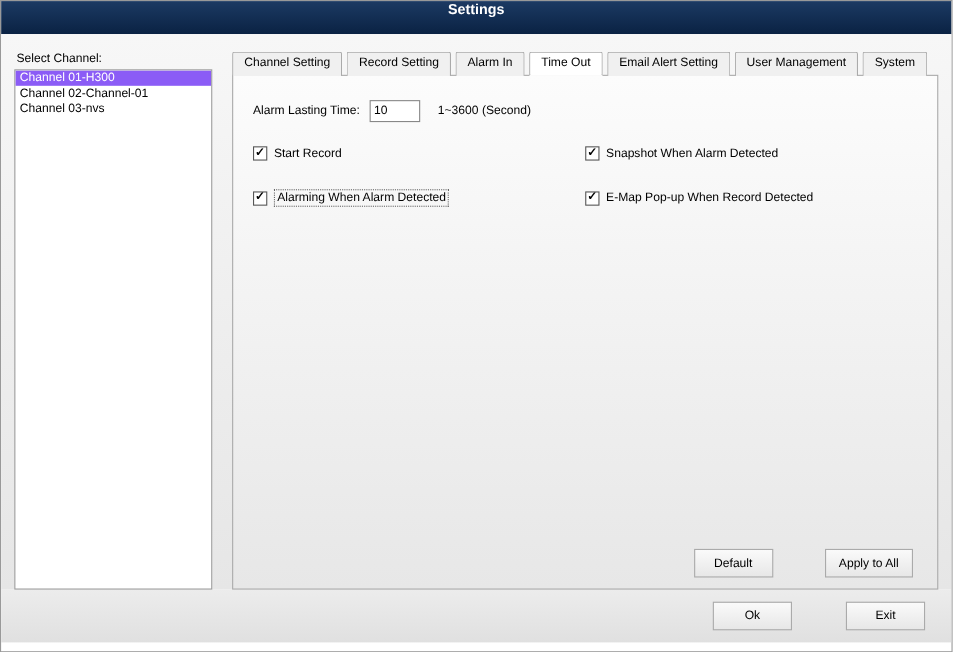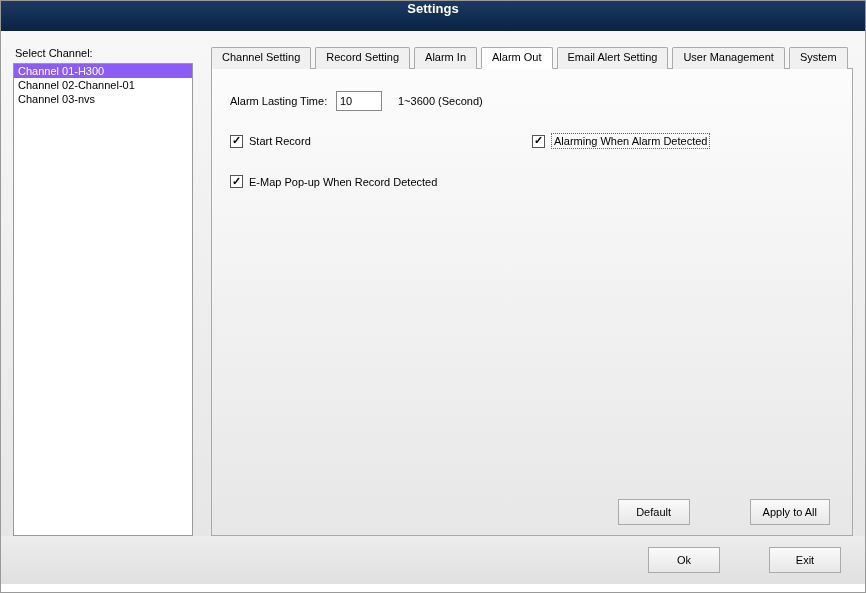--- a/index.html
+++ b/index.html
@@ -146,21 +146,21 @@
     font-size: 11px;
   }
   .check-label.dotted {
     border: 1px dotted #666;
     padding: 1px 2px;
   }
   .panel-buttons {
     margin-top: auto;
     display: flex;
     justify-content: flex-end;
-    gap: 60px;
+    gap: 47px;
     padding-right: 4px;
   }
   .btn {
     min-width: 72px;
     height: 26px;
     border: 1px solid #aaa;
     background: linear-gradient(#fafafa, #e7e7e7);
     font-size: 11px;
     font-family: inherit;
     cursor: pointer;
@@ -192,41 +192,45 @@
       <div class="channel-item">Channel 02-Channel-01</div>
       <div class="channel-item">Channel 03-nvs</div>
     </div>
   </div>
 
   <div class="main">
     <div class="tabs">
       <div class="tab">Channel Setting</div>
       <div class="tab">Record Setting</div>
       <div class="tab">Alarm In</div>
-      <div class="tab active">Alarm Out</div>
+      <div class="tab active">Time Out</div>
       <div class="tab">Email Alert Setting</div>
       <div class="tab">User Management</div>
       <div class="tab">System</div>
     </div>
 
     <div class="panel">
 
       <div class="row">
         <span class="row-label">Alarm Lasting Time:</span>
         <input class="text-input" value="10" style="">
         <span class="range-hint">1~3600 (Second)</span>
       </div>
 
       <div class="checks">
         <div class="check-wrap">
           <span class="checkbox checked"></span>
           <span class="check-label">Start Record</span>
         </div>
         <div class="check-wrap">
           <span class="checkbox checked"></span>
+          <span class="check-label">Snapshot When Alarm Detected</span>
+        </div>
+        <div class="check-wrap">
+          <span class="checkbox checked"></span>
           <span class="check-label dotted">Alarming When Alarm Detected</span>
         </div>
         <div class="check-wrap">
           <span class="checkbox checked"></span>
           <span class="check-label">E-Map Pop-up When Record Detected</span>
         </div>
       </div>
 
       <div class="panel-buttons">
         <button class="btn">Default</button>

